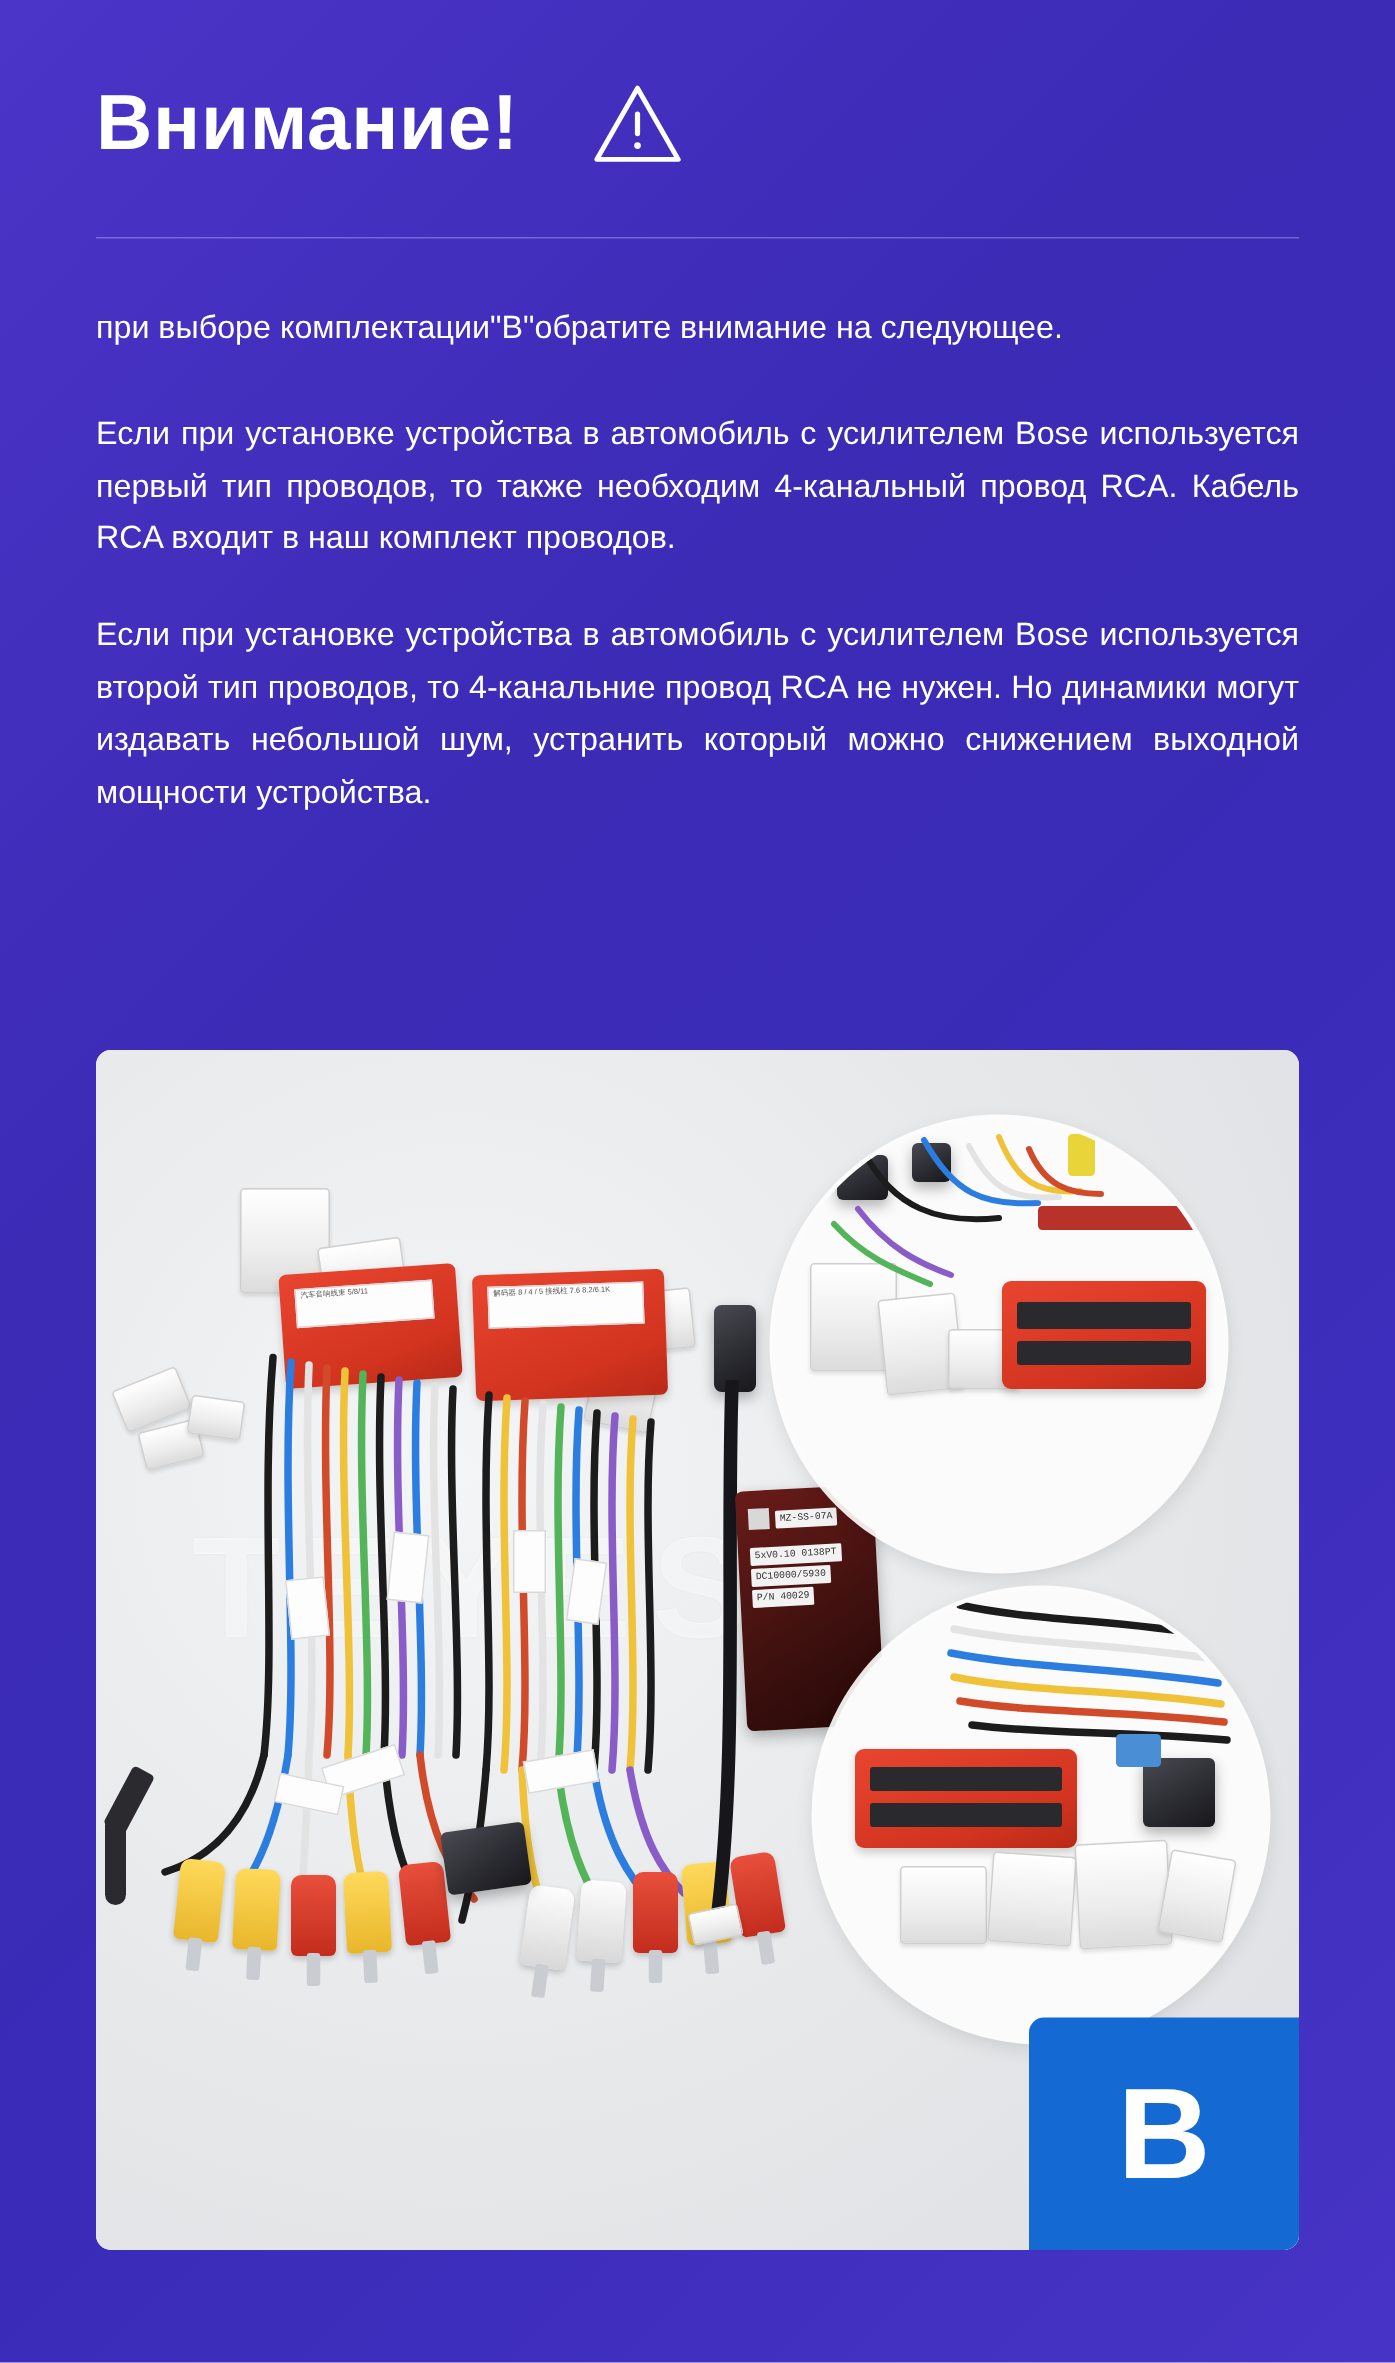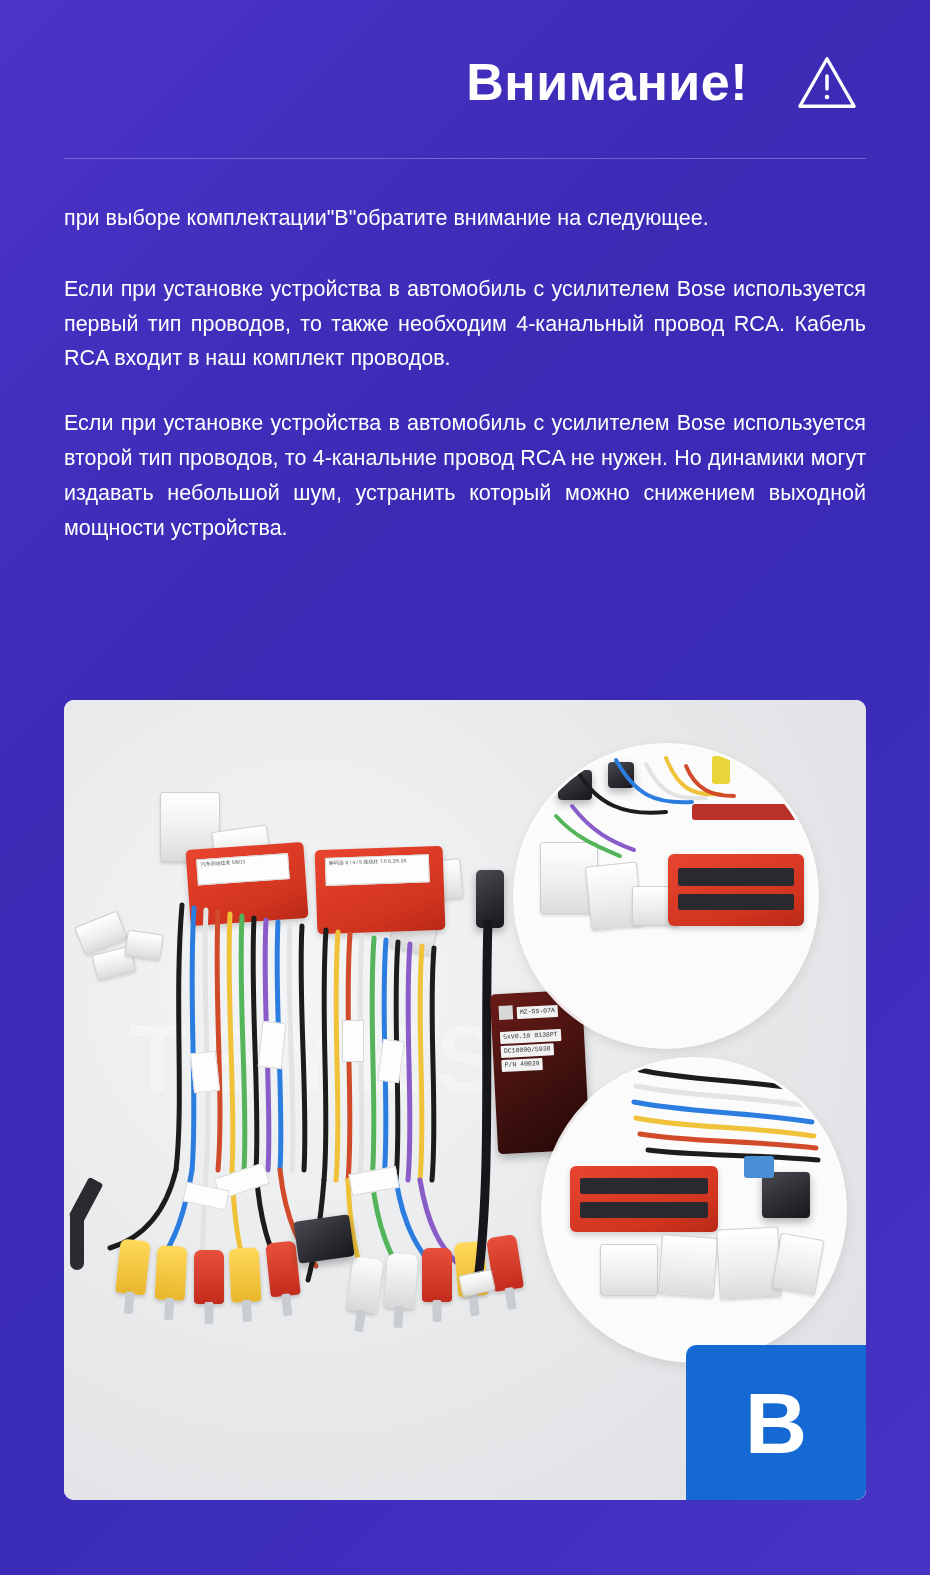--- a/index.html
+++ b/index.html
@@ -16,21 +16,21 @@
   }
   .page {
     position: absolute;
     inset: 0;
     padding: 0 64px;
   }
   
   .header {
     display: flex;
     align-items: center;
-    justify-content: flex-end;
+    justify-content: flex-start;
     padding-top: 52px;
     gap: 48px;
   }
   .title {
     font-size: 52px;
     font-weight: bold;
     letter-spacing: 0.5px;
     line-height: 1.1;
   }
   .warn-icon {

